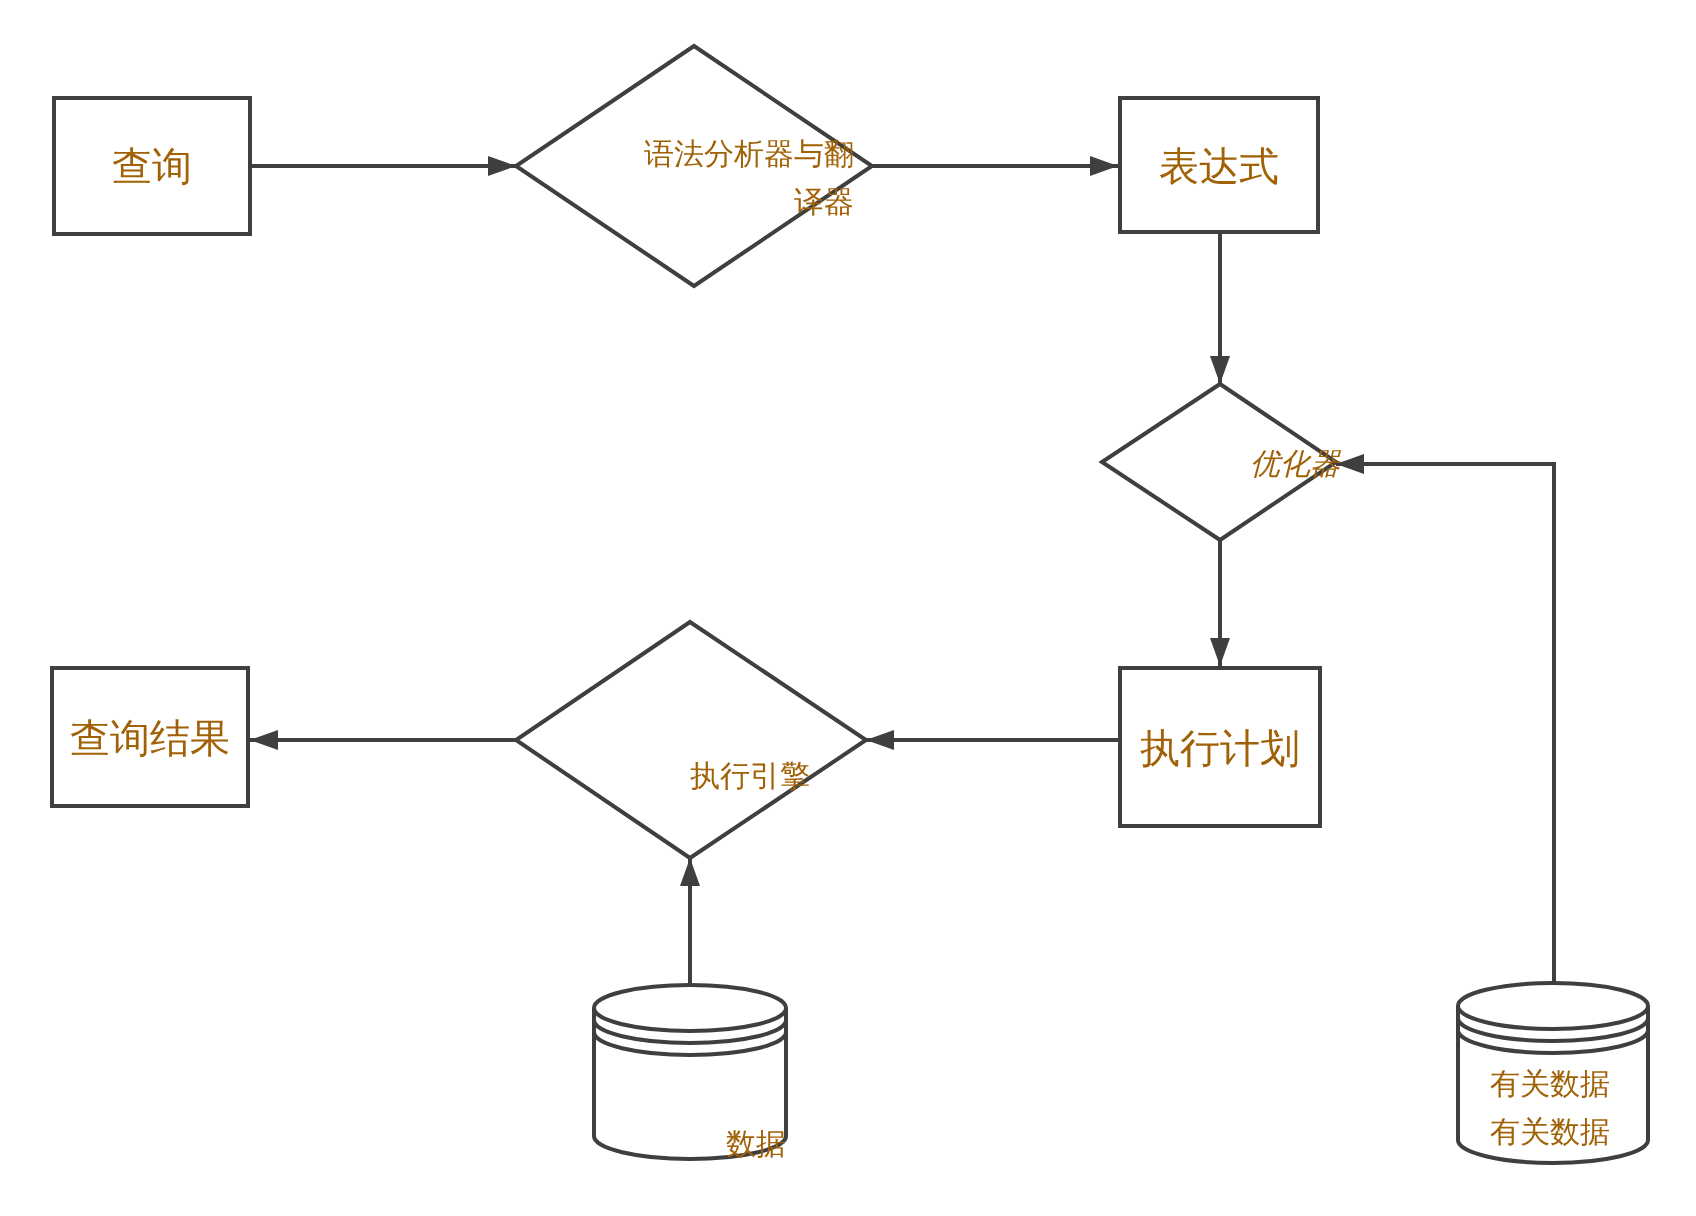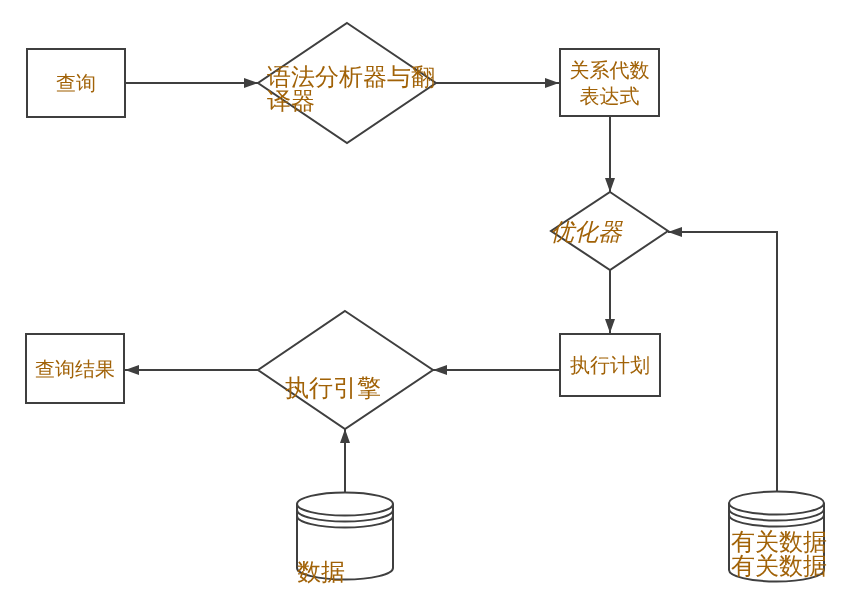--- a/index.html
+++ b/index.html
@@ -22,22 +22,22 @@
     flex-direction: column;
     align-items: center;
     justify-content: center;
     text-align: center;
     font-size: 20px;
     line-height: 26px;
     white-space: nowrap;
   }
   .float-label {
     position: absolute;
-    text-align: left;
-    font-size: 24px;
+    text-align: right;
+    font-size: 15px;
     white-space: nowrap;
   }
   .float-label .line { line-height: 24px; }
   .single { line-height: 24px; }
 </style>
 </head>
 <body>
 
 <div class="canvas">
 
@@ -66,25 +66,24 @@
 
     <path d="M729,503 A47.5,11.5 0 0 1 824,503 L824,570 A47.5,11.5 0 0 1 729,570 Z" fill="#ffffff" stroke="#3f3f3f" stroke-width="2"></path>
     <path d="M729,503 A47.5,11.5 0 0 0 824,503 M729,509 A47.5,11.5 0 0 0 824,509 M729,515 A47.5,11.5 0 0 0 824,515" fill="none" stroke="#3f3f3f" stroke-width="2"></path>
   </svg>
 
   <div class="rect-node" style="left:26px; top:48px; width:100px; height:70px;">
     <span>查询</span>
   </div>
 
   <div class="rect-node" style="left:559px; top:48px; width:101px; height:69px; line-height:26px;">
-    <span class="line">关系代数</span>
     <span class="line">表达式</span>
   </div>
 
-  <div class="rect-node" style="left:559px; top:333px; width:102px; height:64px;">
+  <div class="rect-node" style="left:559px; top:333px; width:102px; height:81px;">
     <span>执行计划</span>
   </div>
 
   <div class="rect-node" style="left:25px; top:333px; width:100px; height:71px;">
     <span>查询结果</span>
   </div>
 
   <div class="float-label" style="left:267px; top:65px; width:160px;">
     <div class="line">语法分析器与翻</div>
     <div class="line">译器</div>

